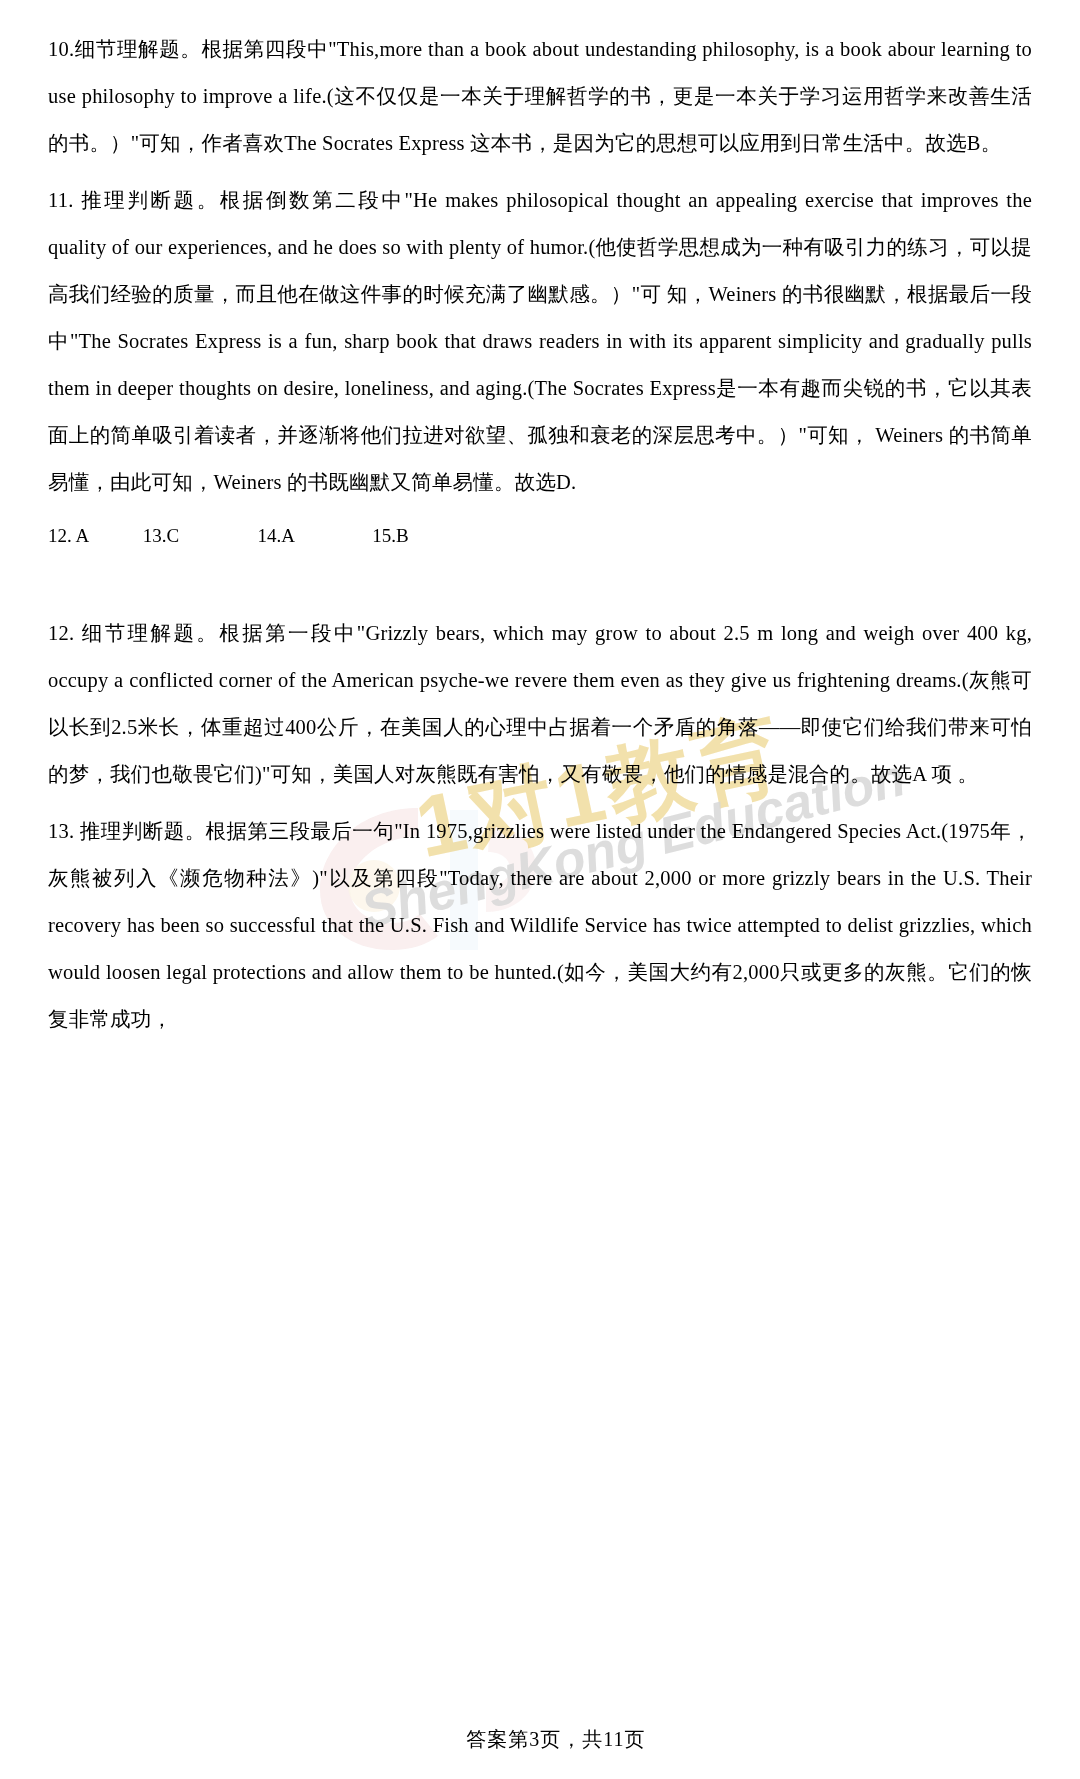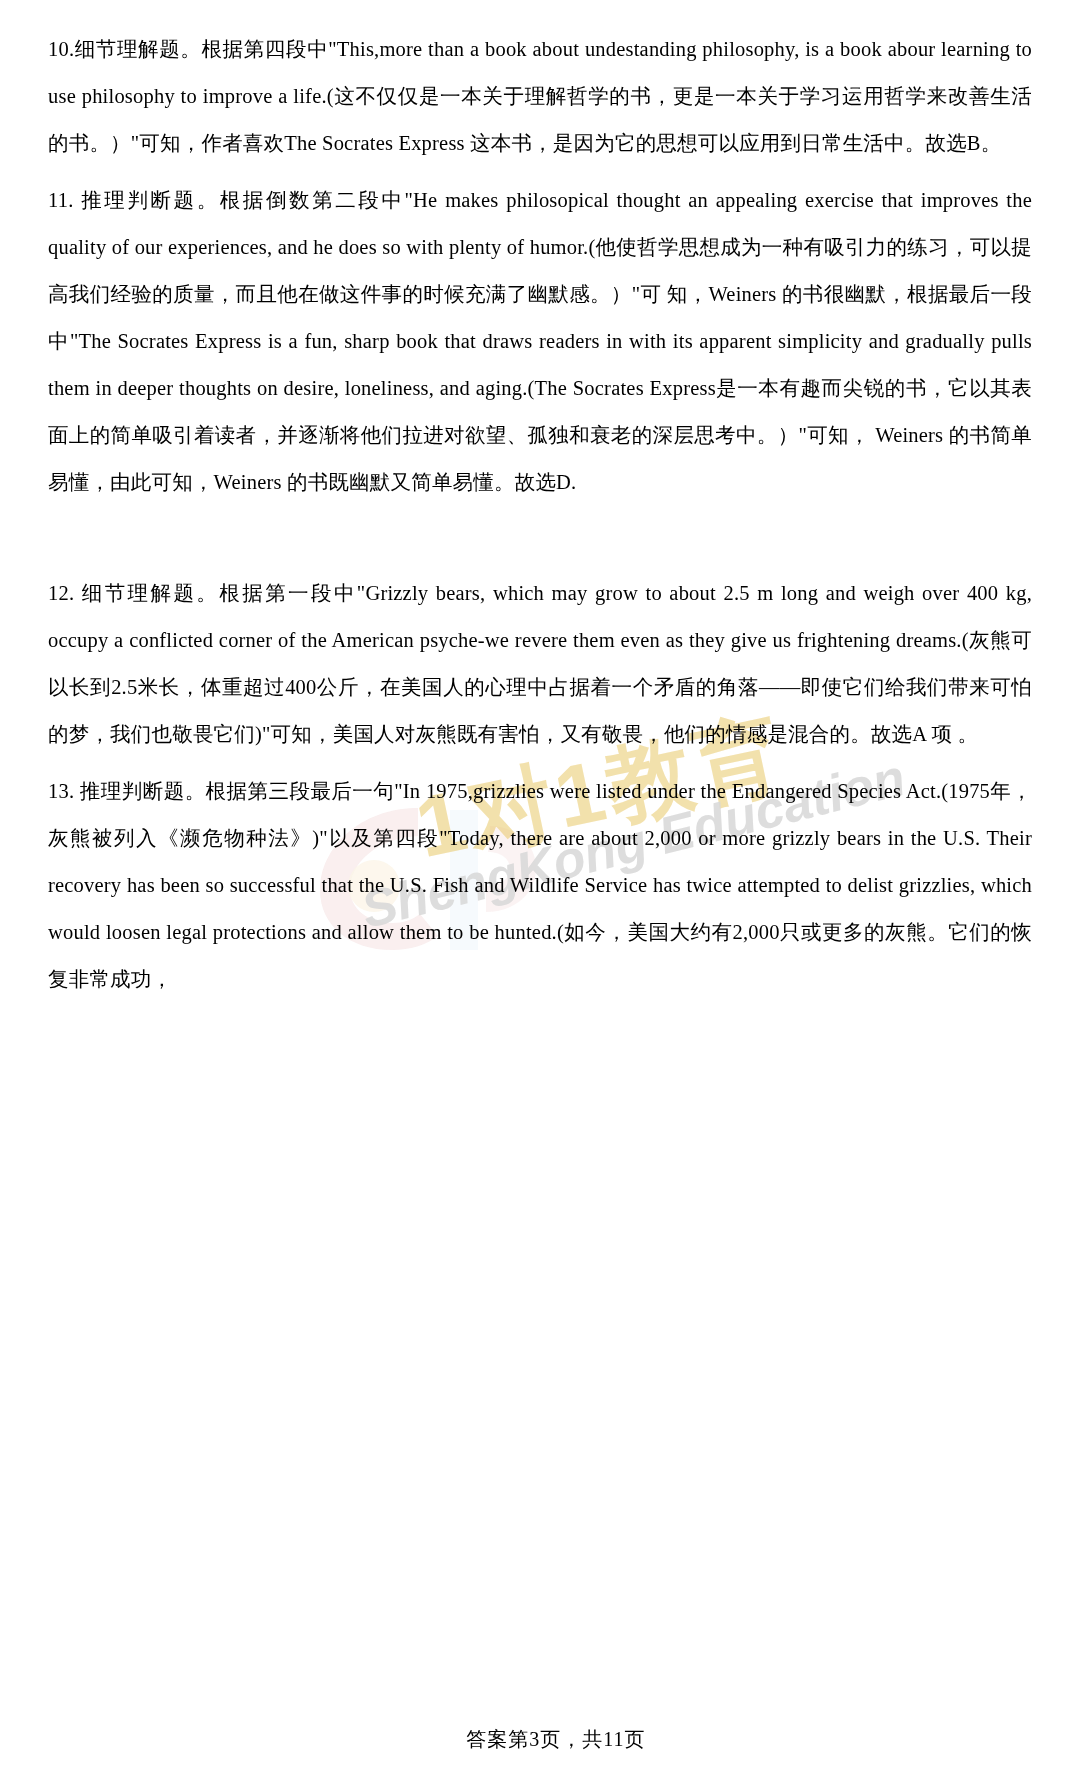--- a/index.html
+++ b/index.html
@@ -121,20 +121,26 @@
     <div class="wm-en">ShengKong Education</div>
   </div>
 
   <div class="content">
 
 
     <p class="serif">10.细节理解题。根据第四段中"This,more than a book about undestanding philosophy, is a book abour learning to use philosophy to improve a life.(这不仅仅是一本关于理解哲学的书，更是一本关于学习运用哲学来改善生活的书。）"可知，作者喜欢The Socrates Express 这本书，是因为它的思想可以应用到日常生活中。故选B。</p>
 
     <p class="serif">11. 推理判断题。根据倒数第二段中"He makes philosopical thought an appealing exercise that improves the quality of our experiences, and he does so with plenty of humor.(他使哲学思想成为一种有吸引力的练习，可以提高我们经验的质量，而且他在做这件事的时候充满了幽默感。）"可 知，Weiners 的书很幽默，根据最后一段中"The Socrates Express is a fun, sharp book that draws readers in with its apparent simplicity and gradually pulls them in deeper thoughts on desire, loneliness, and aging.(The Socrates Express是一本有趣而尖锐的书，它以其表面上的简单吸引着读者，并逐渐将他们拉进对欲望、孤独和衰老的深层思考中。）"可知， Weiners 的书简单易懂，由此可知，Weiners 的书既幽默又简单易懂。故选D.</p>
 
+    <div class="ans-line">
+      <span class="ans-a">12.  A</span>
+      <span class="ans-b">13.C</span>
+      <span class="ans-c">14.A</span>
+      <span>15.B</span>
+    </div>
 
     <div class="gap-block"></div>
 
 
     <p class="serif">12. 细节理解题。根据第一段中"Grizzly bears, which may grow to about 2.5 m long and weigh over 400 kg, occupy a conflicted corner of the American psyche-we revere them even as they give us frightening dreams.(灰熊可以长到2.5米长，体重超过400公斤，在美国人的心理中占据着一个矛盾的角落——即使它们给我们带来可怕的梦，我们也敬畏它们)"可知，美国人对灰熊既有害怕，又有敬畏，他们的情感是混合的。故选A 项 。</p>
 
     <p class="serif">13. 推理判断题。根据第三段最后一句"In 1975,grizzlies were listed under the Endangered Species Act.(1975年，灰熊被列入《濒危物种法》)"以及第四段"Today, there are about 2,000 or more grizzly bears in the U.S. Their recovery has been so successful that the U.S. Fish and Wildlife Service has twice attempted to delist grizzlies, which would loosen legal protections and allow them to be hunted.(如今，美国大约有2,000只或更多的灰熊。它们的恢复非常成功，</p>
 
   </div>
 

